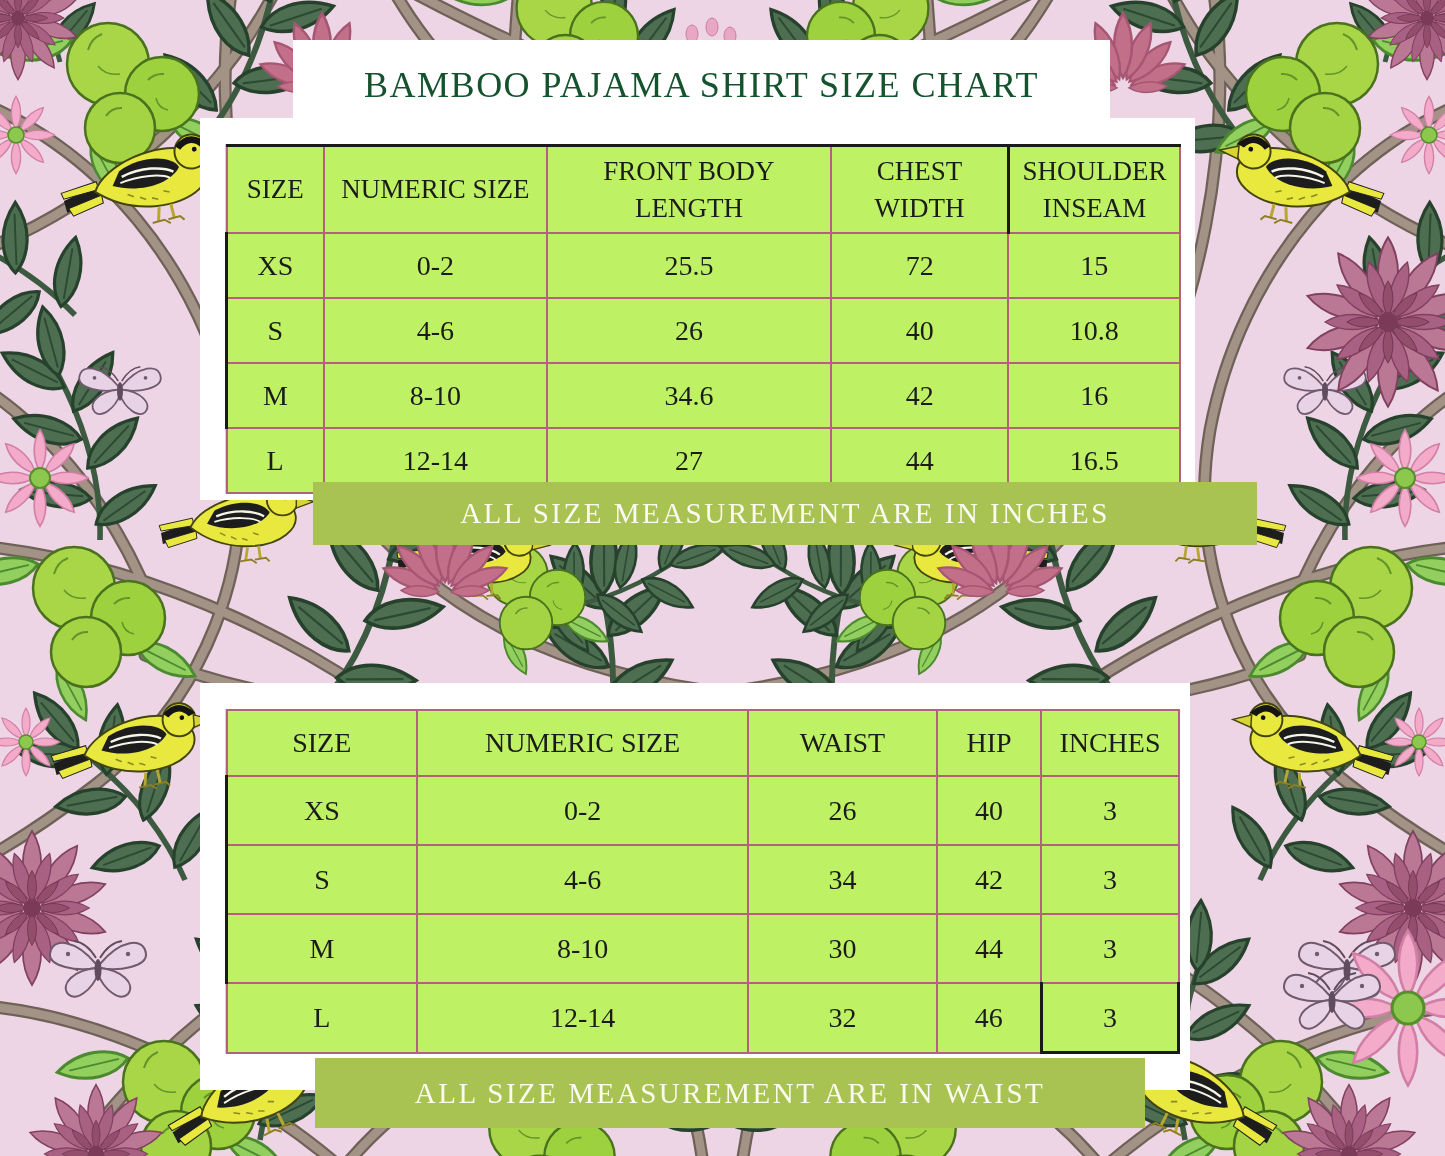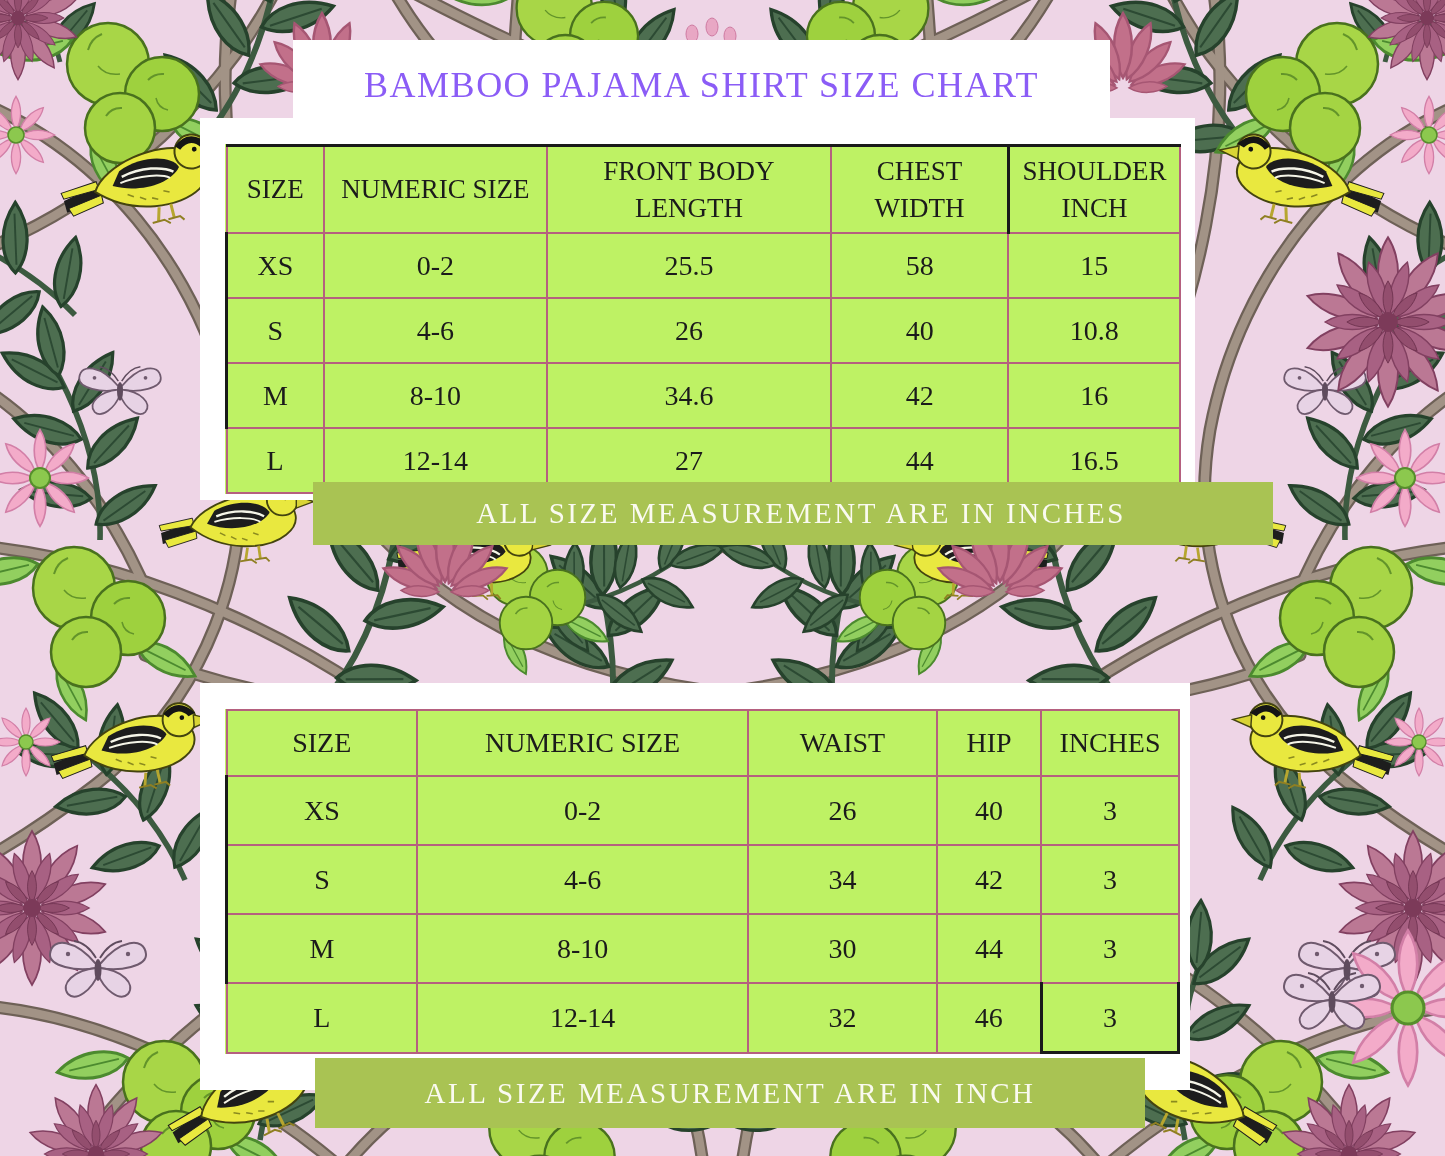--- a/index.html
+++ b/index.html
@@ -9,21 +9,21 @@
 
   
   .branch-under{fill:none;stroke:#6e6157;stroke-width:13;stroke-linecap:round;stroke-linejoin:round;}
   .branch-over {fill:none;stroke:#a29386;stroke-width:8.5;stroke-linecap:round;stroke-linejoin:round;}
   .stem{stroke:#3c5a40;stroke-width:3.5;fill:none;}
 
   
   .card{position:absolute;background:#ffffff;}
   .title-card{display:flex;align-items:center;justify-content:center;z-index:3;}
   .title-card h1{margin:0;font-weight:normal;font-size:36px;letter-spacing:1.5px;
-                 color:#8b5cf6;white-space:nowrap;}
+                 color:#14532d;white-space:nowrap;}
   #title1{left:293px;top:40px;width:817px;height:90px;}
   #tcard1{left:200px;top:118px;width:995px;height:382px;z-index:2;}
   #title2{left:293px;top:598px;width:817px;height:88px;}
   #tcard2{left:200px;top:683px;width:990px;height:407px;z-index:2;}
   .table-card table{position:absolute;left:25px;top:26px;border-collapse:collapse;table-layout:fixed;background:#bef264;}
 
   th,td{border:2px solid #b5607f;text-align:center;vertical-align:middle;
         color:#1b1b1b;font-weight:normal;padding:0 10px;}
   #t1{width:956px;}
   #t1 th{height:85px;font-size:27px;line-height:1.35;border-top:3px solid #1a1a1a;}
@@ -34,21 +34,21 @@
   #t2 th{height:64px;font-size:28px;}
   #t2 td{height:67px;font-size:28px;}
   .black-left{border-left:3px solid #1a1a1a !important;}
   .black-box{border-left:3px solid #1a1a1a !important;
              border-right:3px solid #1a1a1a !important;
              border-bottom:3px solid #1a1a1a !important;}
 
   
   .banner{position:absolute;background:#a9c353;display:flex;align-items:center;justify-content:center;
           z-index:4;color:#fafaf0;font-size:29px;letter-spacing:2.5px;white-space:nowrap;}
-  #banner1{left:313px;top:482px;width:944px;height:63px;padding-left:16px;}
+  #banner1{left:313px;top:482px;width:944px;height:63px;}
   #banner2{left:315px;top:1058px;width:830px;height:70px;}
 </style>
 </head>
 <body>
 
 <div class="stage">
 
   <svg class="bg" width="1445" height="1156" viewBox="0 0 1445 1156" aria-hidden="true">
     <defs>
 
@@ -273,29 +273,29 @@
           <col style="width:29.8%">
         <col style="width:18.6%">
           <col style="width:18%">
       </colgroup>
       <thead>
         <tr>
           <th>SIZE</th>
           <th>NUMERIC SIZE</th>
           <th>FRONT BODY LENGTH</th>
           <th>CHEST WIDTH</th>
-          <th>SHOULDER INCH</th>
+          <th>SHOULDER INSEAM</th>
         </tr>
       </thead>
       <tbody>
         <tr>
           <td class="black-left">XS</td>
           <td>0-2</td>
           <td>25.5</td>
-          <td>58</td>
+          <td>72</td>
           <td>15</td>
         </tr>
         <tr>
           <td class="black-left">S</td>
           <td>4-6</td>
           <td>26</td>
           <td>40</td>
           <td>10.8</td>
         </tr>
         <tr>
@@ -366,16 +366,16 @@
           <td>12-14</td>
           <td>32</td>
           <td>46</td>
           <td class="black-box">3</td>
         </tr>
       </tbody>
     </table>
   </div>
 
   <div class="banner" id="banner2">
-    <span>ALL SIZE MEASUREMENT ARE IN INCH</span>
+    <span>ALL SIZE MEASUREMENT ARE IN WAIST</span>
   </div>
 
 </div>
 
 </body></html>

